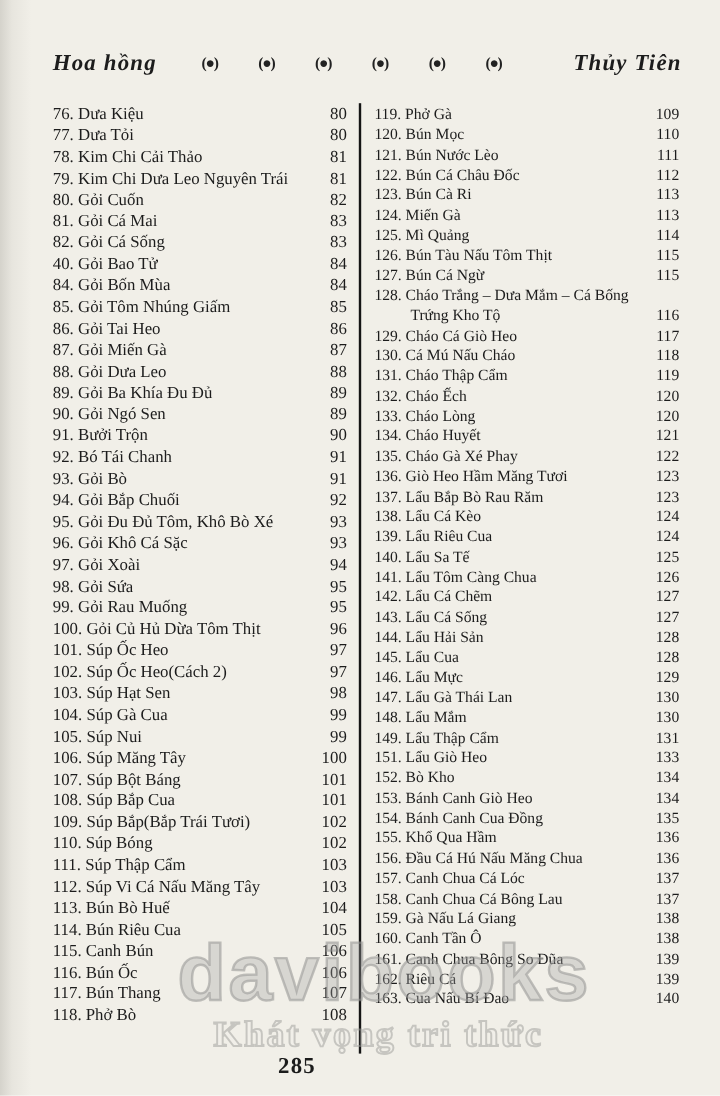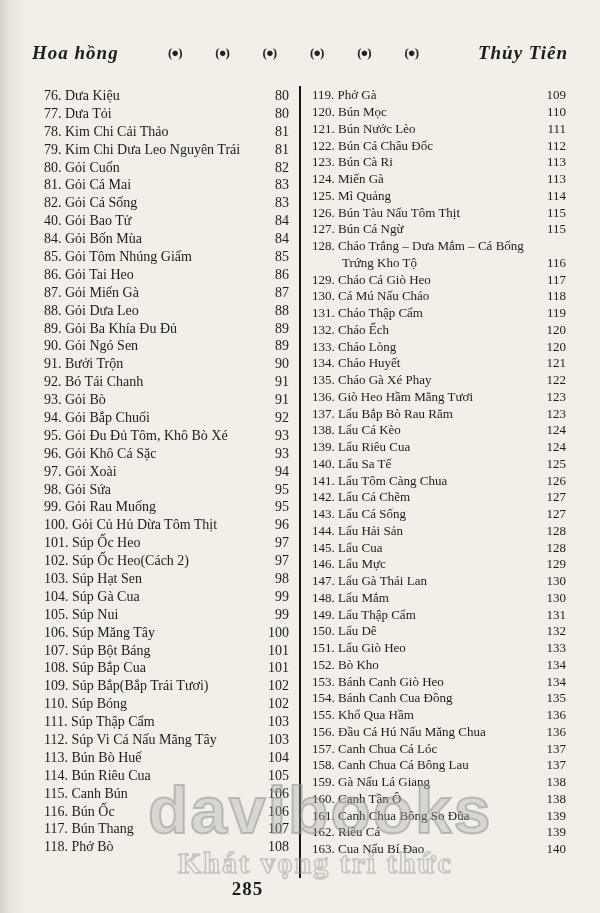--- a/index.html
+++ b/index.html
@@ -5,21 +5,21 @@
   html,body{margin:0;padding:0;}
   body{
     width:600px;height:913px;position:relative;overflow:hidden;
     background:
       linear-gradient(90deg, rgba(160,158,150,0.35) 0px, rgba(160,158,150,0.12) 10px, rgba(0,0,0,0) 26px),
       linear-gradient(0deg, #f1efe8, #f1efe8);
     font-family:"Liberation Serif", serif;
     color:#1c1c1c;
   }
   .header{position:absolute;top:42px;left:0;width:600px;height:28px;}
-  .h-left{position:absolute;left:32px;top:0;font-style:italic;font-size:19px;font-weight:bold;letter-spacing:1px;}
+  .h-left{position:absolute;left:44px;top:0;font-style:italic;font-size:19px;font-weight:bold;letter-spacing:1px;}
   .h-right{position:absolute;right:32px;top:0;font-style:italic;font-size:19px;font-weight:bold;letter-spacing:1px;text-align:center;}
   .ornaments{position:absolute;left:168px;top:3px;width:250px;display:flex;justify-content:space-between;}
   .orn{font-size:13px;font-weight:bold;letter-spacing:-1px;color:#222;}
   .col{position:absolute;top:87px;}
   .col-left{left:44px;width:245px;--rh:17.9px;font-size:14px;}
   .col-right{left:312px;width:254px;--rh:16.75px;font-size:13px;}
   .row{height:var(--rh);display:flex;justify-content:space-between;align-items:center;white-space:nowrap;}
   .row .nm{overflow:visible;}
   .row .pg{min-width:28px;text-align:right;padding-left:6px;}
   .row.indent .nm{padding-left:30px;}
@@ -430,24 +430,20 @@
     <div class="row">
       <span class="nm">148. Lẩu Mắm</span>
       <span class="pg">130</span>
     </div>
 
     <div class="row">
       <span class="nm">149. Lẩu Thập Cẩm</span>
       <span class="pg">131</span>
     </div>
 
-    <div class="row">
-      <span class="nm">150. Lẩu Dê</span>
-      <span class="pg">132</span>
-    </div>
 
     <div class="row">
       <span class="nm">151. Lẩu Giò Heo</span>
       <span class="pg">133</span>
     </div>
 
     <div class="row">
       <span class="nm">152. Bò Kho</span>
       <span class="pg">134</span>
     </div>

